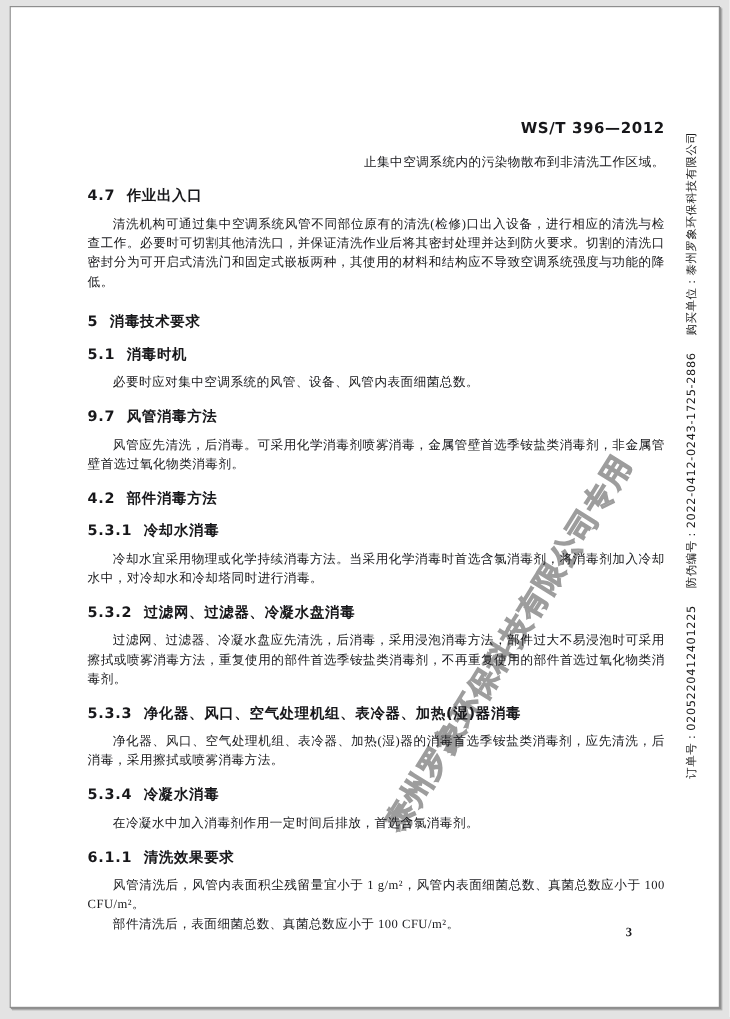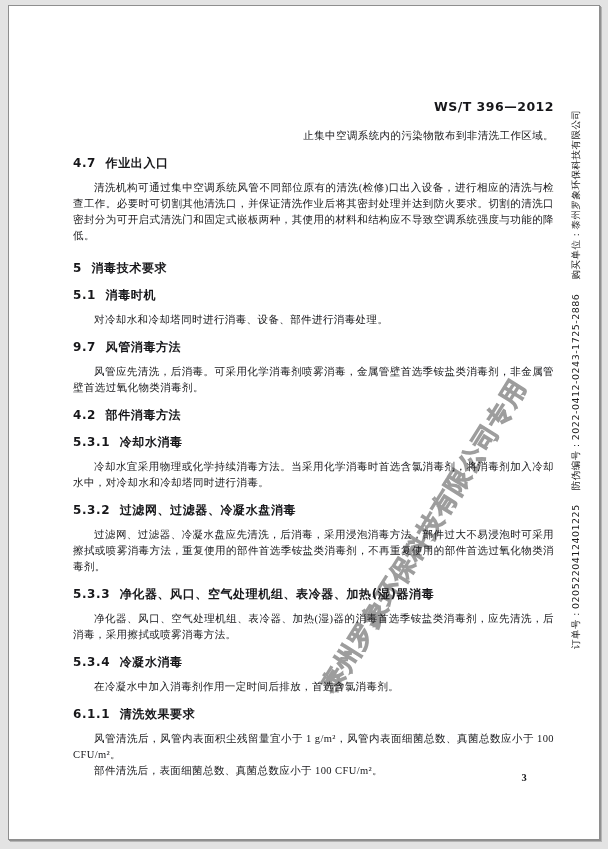--- a/index.html
+++ b/index.html
@@ -61,21 +61,21 @@
   <div class="watermark">泰州罗象环保科技有限公司专用</div>
 
   <div class="content">
     <div class="std-code">WS/T 396—2012</div>
 
     <div class="p cont">止集中空调系统内的污染物散布到非清洗工作区域。</div>
     <div class="hd">4.7  作业出入口</div>
     <div class="p">清洗机构可通过集中空调系统风管不同部位原有的清洗(检修)口出入设备，进行相应的清洗与检查工作。必要时可切割其他清洗口，并保证清洗作业后将其密封处理并达到防火要求。切割的清洗口密封分为可开启式清洗门和固定式嵌板两种，其使用的材料和结构应不导致空调系统强度与功能的降低。</div>
     <div class="hd sec">5  消毒技术要求</div>
     <div class="hd">5.1  消毒时机</div>
-    <div class="p">对冷却水和冷却塔同时进行消毒、设备、部件进行消毒处理。</div>
+    <div class="p">必要时应对集中空调系统的风管、设备、风管内表面细菌总数。</div>
     <div class="hd">9.7  风管消毒方法</div>
     <div class="p">风管应先清洗，后消毒。可采用化学消毒剂喷雾消毒，金属管壁首选季铵盐类消毒剂，非金属管壁首选过氧化物类消毒剂。</div>
     <div class="hd">4.2  部件消毒方法</div>
     <div class="hd">5.3.1  冷却水消毒</div>
     <div class="p">冷却水宜采用物理或化学持续消毒方法。当采用化学消毒时首选含氯消毒剂，将消毒剂加入冷却水中，对冷却水和冷却塔同时进行消毒。</div>
     <div class="hd">5.3.2  过滤网、过滤器、冷凝水盘消毒</div>
     <div class="p">过滤网、过滤器、冷凝水盘应先清洗，后消毒，采用浸泡消毒方法，部件过大不易浸泡时可采用擦拭或喷雾消毒方法，重复使用的部件首选季铵盐类消毒剂，不再重复使用的部件首选过氧化物类消毒剂。</div>
     <div class="hd">5.3.3  净化器、风口、空气处理机组、表冷器、加热(湿)器消毒</div>
     <div class="p">净化器、风口、空气处理机组、表冷器、加热(湿)器的消毒首选季铵盐类消毒剂，应先清洗，后消毒，采用擦拭或喷雾消毒方法。</div>
     <div class="hd">5.3.4  冷凝水消毒</div>

